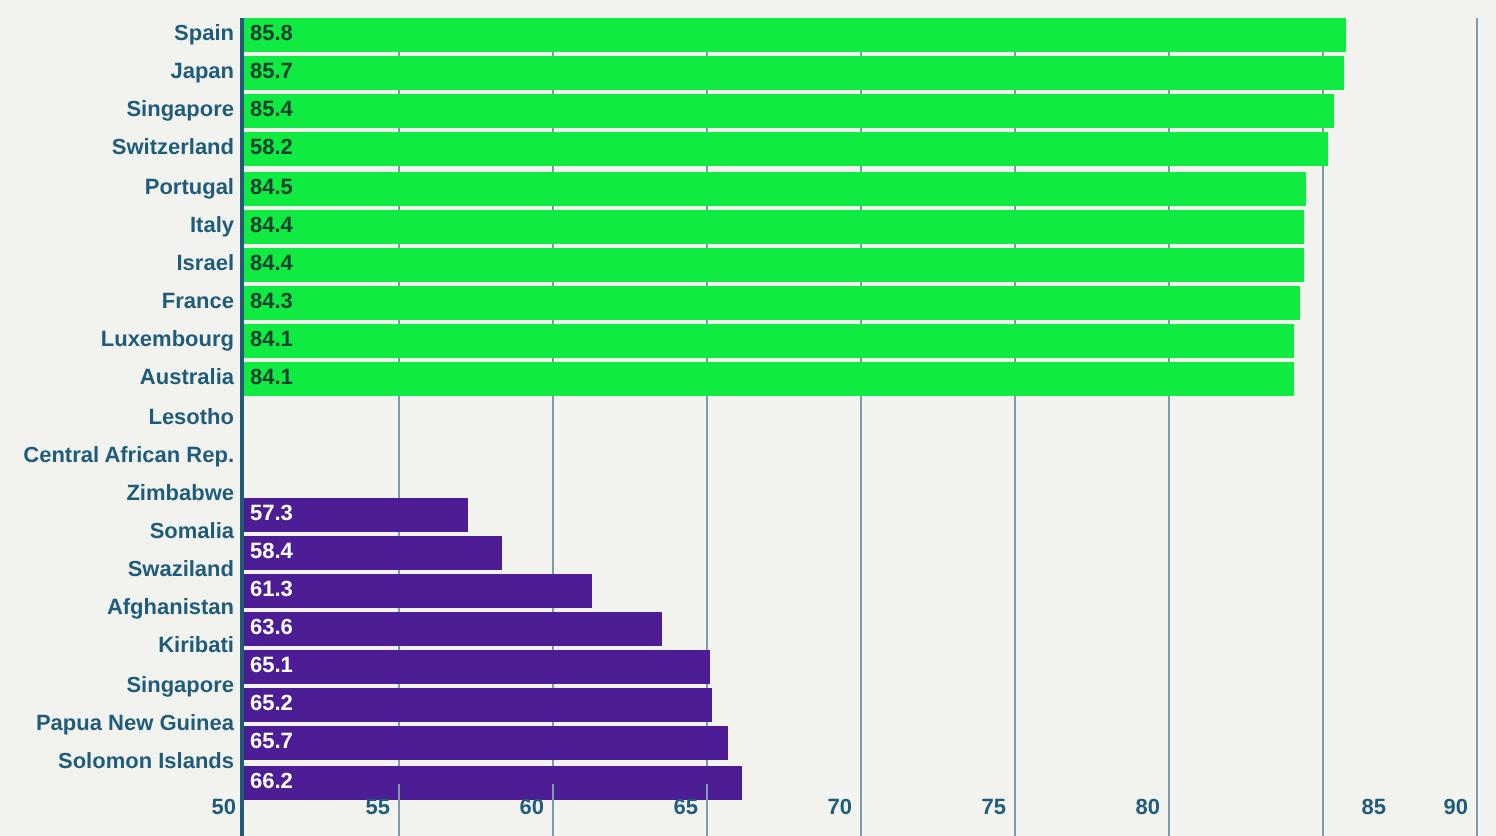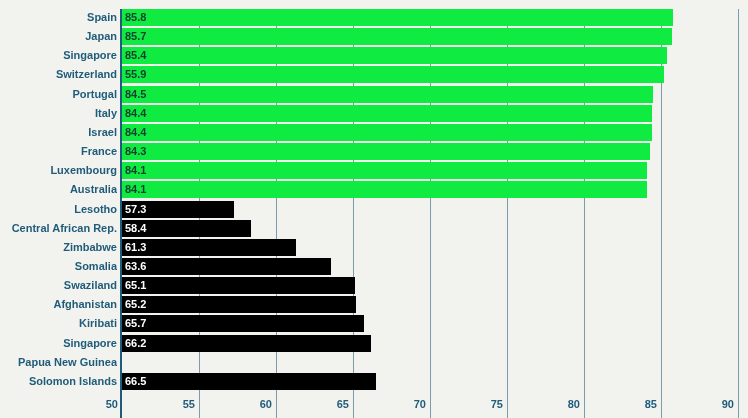--- a/index.html
+++ b/index.html
@@ -61,21 +61,21 @@
   }
 
   .bar {
     position: absolute;
     left: 0;
     top: 0;
     height: 17px;
     box-sizing: border-box;
   }
   .bar.up   { background: #0feb40; }
-  .bar.down { background: #000000; }
+  .bar.down { background: #4c1d95; margin-top: 48px; }
 
   .bar-value {
     position: absolute;
     left: 3px;
     top: 0;
     height: 17px;
     line-height: 17px;
     font-size: 11px;
     font-weight: bold;
     white-space: nowrap;
@@ -185,21 +185,21 @@
             <span class="bar-value">85.7</span>
           </div>
         </div>
         <div class="row" style="top: 38.3px;">
           <div class="bar up" title="Singapore: 85.4" style="width: 545.16px;">
             <span class="bar-value">85.4</span>
           </div>
         </div>
         <div class="row" style="top: 57.45px;">
           <div class="bar up" title="Switzerland: 85.2" style="width: 542.08px;">
-            <span class="bar-value">55.9</span>
+            <span class="bar-value">58.2</span>
           </div>
         </div>
         <div class="row" style="top: 76.6px;">
           <div class="bar up" title="Portugal: 84.5" style="width: 531.3px;">
             <span class="bar-value">84.5</span>
           </div>
         </div>
         <div class="row" style="top: 95.75px;">
           <div class="bar up" title="Italy: 84.4" style="width: 529.76px;">
             <span class="bar-value">84.4</span>
@@ -282,18 +282,18 @@
       <div class="x-tick-label" style="left: 276px;">60</div>
       <div class="x-tick-line" style="left: 353px;"></div>
       <div class="x-tick-label" style="left: 353px; padding-left: 32px;">65</div>
       <div class="x-tick-line" style="left: 430px;"></div>
       <div class="x-tick-label" style="left: 430px;">70</div>
       <div class="x-tick-line" style="left: 507px;"></div>
       <div class="x-tick-label" style="left: 507px;">75</div>
       <div class="x-tick-line" style="left: 584px;"></div>
       <div class="x-tick-label" style="left: 584px;">80</div>
       <div class="x-tick-line" style="left: 661px;"></div>
-      <div class="x-tick-label" style="left: 661px; padding-left: 19px;">85</div>
+      <div class="x-tick-label" style="left: 697px; padding-left: 19px;">85</div>
       <div class="x-tick-line" style="left: 738px;"></div>
       <div class="x-tick-label" style="left: 738px;">90</div>
     </div>
 
 </div>
 
 </body></html>

